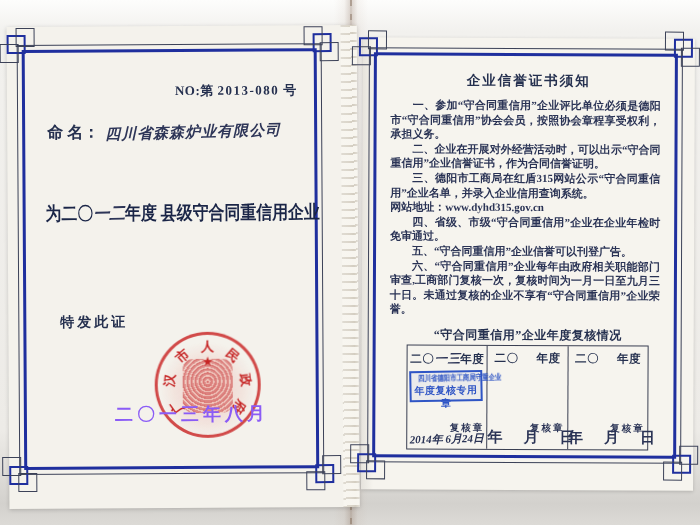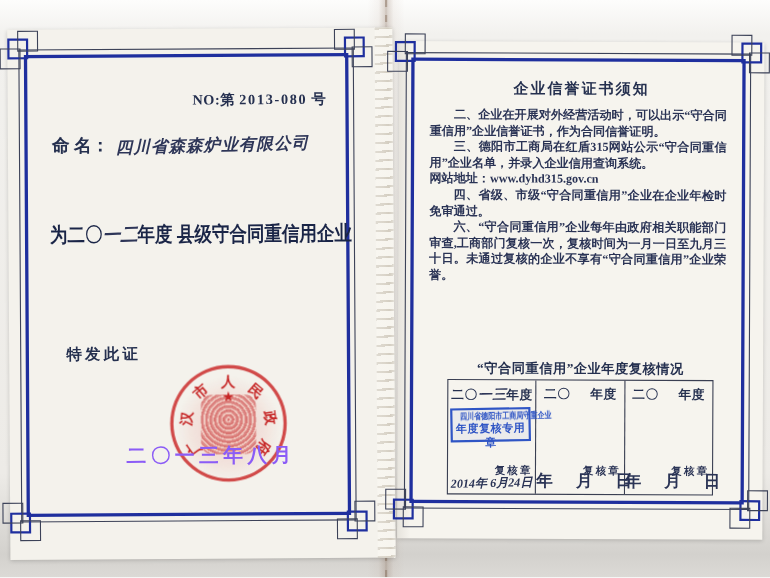--- a/index.html
+++ b/index.html
@@ -144,24 +144,26 @@
       <div class="inner"></div>
       <div class="corner tl"></div>
       <div class="corner tr"></div>
       <div class="corner bl"></div>
       <div class="corner br"></div>
     </div>
 
     <div class="notice-title ink">企业信誉证书须知</div>
 
     <div class="notice-body">
+      <p>一、参加“守合同重信用”企业评比单位必须是德阳市“守合同重信用”协会会员，按照协会章程享受权利，承担义务。</p>
       <p>二、企业在开展对外经营活动时，可以出示“守合同重信用”企业信誉证书，作为合同信誉证明。</p>
       <p>三、德阳市工商局在红盾315网站公示“守合同重信用”企业名单，并录入企业信用查询系统。</p>
       <p class="noindent">网站地址：www.dyhd315.gov.cn</p>
       <p>四、省级、市级“守合同重信用”企业在企业年检时免审通过。</p>
+      <p>五、“守合同重信用”企业信誉可以刊登广告。</p>
       <p>六、“守合同重信用”企业每年由政府相关职能部门审查,工商部门复核一次，复核时间为一月一日至九月三十日。未通过复核的企业不享有“守合同重信用”企业荣誉。</p>
     </div>
 
     <div class="review-title ink">“守合同重信用”企业年度复核情况</div>
 
     <div class="review-table">
 
       <div class="review-col">
         <div class="year-head ink">
           <span>二〇</span><span class="year-fill hand">一三</span><span>年度</span>

